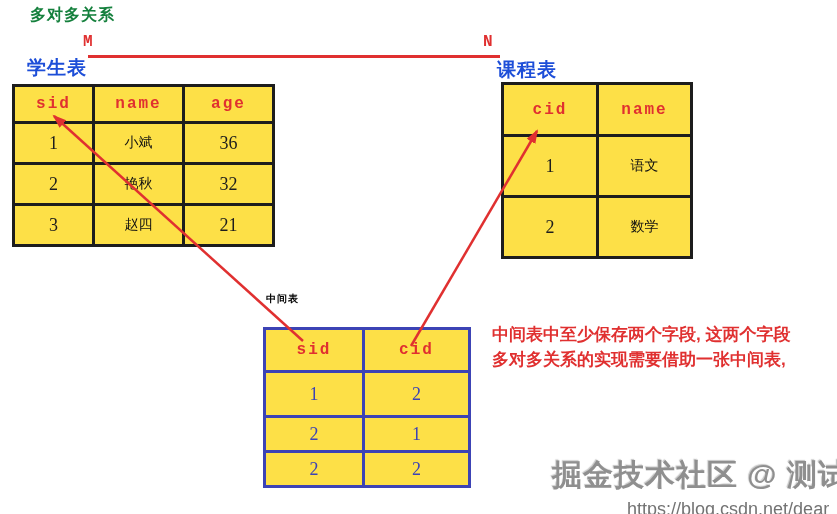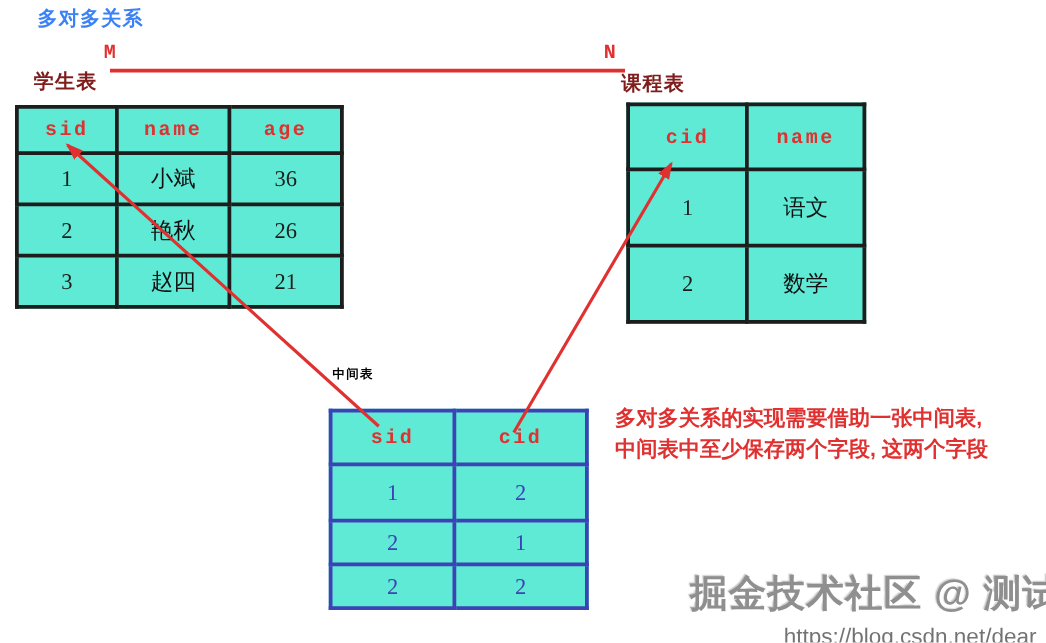--- a/index.html
+++ b/index.html
@@ -1,37 +1,37 @@
 <!DOCTYPE html>
 <html><head>
 <meta charset="utf-8">
 <style>
   html,body{margin:0;padding:0;}
   .canvas{
     position:relative;width:837px;height:514px;background:#ffffff;overflow:hidden;
     font-family:"Liberation Sans","DejaVu Sans",sans-serif;
   }
   .abs{position:absolute;}
-  .title{left:30px;top:5px;font-size:16px;font-weight:bold;color:#3b82f6;letter-spacing:1px;}
+  .title{left:30px;top:5px;font-size:16px;font-weight:bold;color:#15803d;letter-spacing:1px;}
   .mn-label{font-size:16px;font-weight:bold;color:#e03030;font-family:"Liberation Mono","DejaVu Sans Mono",monospace;}
   .m-label{left:83px;top:33px;}
   .n-label{left:483px;top:33px;}
   .rel-line{left:88px;top:55px;width:412px;height:3px;background:#e03030;}
-  .caption{font-size:16px;font-weight:bold;color:#7f1d1d;letter-spacing:1px;}
+  .caption{font-size:19px;font-weight:bold;color:#1d4ed8;letter-spacing:1px;}
   .cap-student{left:27px;top:55px;}
   .cap-course{left:497px;top:57px;}
   .cap-middle{left:266px;top:292px;font-size:10px;color:#000000;}
-  table.tbl{position:absolute;border-collapse:collapse;table-layout:fixed;background:#5eead4;}
+  table.tbl{position:absolute;border-collapse:collapse;table-layout:fixed;background:#fde047;}
   .tbl th,.tbl td{text-align:center;vertical-align:middle;padding:0;overflow:hidden;}
   .tbl-black,.tbl-black th,.tbl-black td{border:3px solid #1d1d1d;}
   .tbl-blue,.tbl-blue th,.tbl-blue td{border:3px solid #3c43b5;}
   th.key{color:#e03030;font-family:"Liberation Mono","DejaVu Sans Mono",monospace;
          font-weight:bold;font-size:16px;letter-spacing:2px;}
   td.num{font-family:"Liberation Serif","DejaVu Serif",serif;font-size:18px;color:#1d1d1d;}
-  td.cn{font-size:18px;color:#111;font-weight:normal;}
+  td.cn{font-size:14px;color:#111;font-weight:normal;}
   .tbl-blue td.num{color:#3c43b5;}
   .tbl-student{left:12px;top:84px;}
   .tbl-student .hdr{height:37px;}
   .tbl-student .r{height:41px;}
   .tbl-course{left:501px;top:82px;}
   .tbl-course .hdr{height:52px;}
   .tbl-course .r{height:61px;}
   .tbl-middle{left:263px;top:327px;}
   .tbl-middle .hdr{height:43px;}
   .tbl-middle .r1{height:45px;}
@@ -69,21 +69,21 @@
       <th class="key">age</th>
     </tr>
     <tr class="r">
       <td class="num">1</td>
       <td class="cn">小斌</td>
       <td class="num">36</td>
     </tr>
     <tr class="r">
       <td class="num">2</td>
       <td class="cn">艳秋</td>
-      <td class="num">26</td>
+      <td class="num">32</td>
     </tr>
     <tr class="r">
       <td class="num">3</td>
       <td class="cn">赵四</td>
       <td class="num">21</td>
     </tr>
   </tbody>
     </table>
 
   <div class="abs caption cap-course">课程表</div>
@@ -128,22 +128,22 @@
       <td class="num">1</td>
     </tr>
     <tr class="r3">
       <td class="num">2</td>
       <td class="num">2</td>
     </tr>
   </tbody>
     </table>
 
   <div class="abs note">
+    <div>中间表中至少保存两个字段, 这两个字段</div>
     <div>多对多关系的实现需要借助一张中间表,</div>
-    <div>中间表中至少保存两个字段, 这两个字段</div>
   </div>
 
   <svg class="arrows" width="837" height="514" viewBox="0 0 837 514">
     <defs>
       <marker id="arrowhead" markerUnits="userSpaceOnUse" markerWidth="16" markerHeight="12" refX="12" refY="5" orient="auto">
         <path d="M0,0 L14,5 L0,10 z" fill="#e03030"></path>
       </marker>
     </defs>
     <line x1="303" y1="341" x2="54" y2="116" stroke="#e03030" stroke-width="2.5" marker-end="url(#arrowhead)"></line>
     <line x1="411" y1="346" x2="537" y2="131" stroke="#e03030" stroke-width="2.5" marker-end="url(#arrowhead)"></line>

